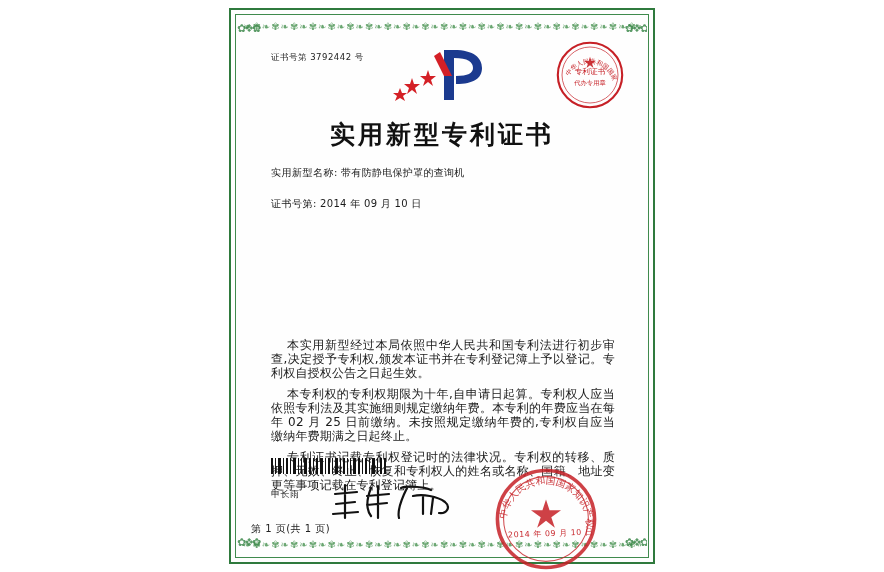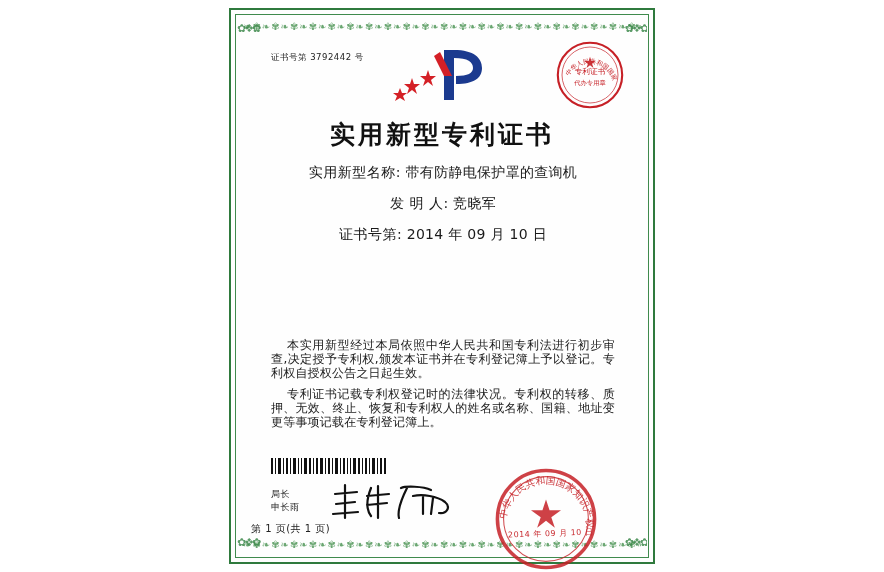--- a/index.html
+++ b/index.html
@@ -146,26 +146,25 @@
     font-family: "DejaVu Sans", sans-serif;
   }
 
   #fields {
     position: absolute;
     left: 20px;
     right: 18px;
     top: 136px;
   }
   .field-row {
-    font-size: 14px;
+    font-size: 10px;
     color: #1a1a1a;
     margin-bottom: 18px;
     line-height: 13px;
     white-space: nowrap;
-    text-align: center;
   }
   .field-label {
     display: inline-block;
     letter-spacing: .5px;
   }
   .field-value {
     display: inline-block;
     letter-spacing: .3px;
   }
 
@@ -296,31 +295,28 @@
     </svg>
 
     <div id="doc-title">实用新型专利证书</div>
 
     <div id="fields">
       <div class="field-row">
         <span class="field-label">实用新型名称:</span>
         <span class="field-value">带有防静电保护罩的查询机</span>
       </div>
       <div class="field-row">
-        <span class="field-label">发 明 人:</span>
-        <span class="field-value">竞晓军</span>
-      </div>
-      <div class="field-row">
         <span class="field-label">证书号第:</span>
         <span class="field-value">2014 年 09 月 10 日</span>
       </div>
     </div>
 
     <div id="paragraphs">
       <p>本实用新型经过本局依照中华人民共和国专利法进行初步审查,决定授予专利权,颁发本证书并在专利登记簿上予以登记。专利权自授权公告之日起生效。</p>
+      <p>本专利权的专利权期限为十年,自申请日起算。专利权人应当依照专利法及其实施细则规定缴纳年费。本专利的年费应当在每年 02 月 25 日前缴纳。未按照规定缴纳年费的,专利权自应当缴纳年费期满之日起终止。</p>
       <p>专利证书记载专利权登记时的法律状况。专利权的转移、质押、无效、终止、恢复和专利权人的姓名或名称、国籍、地址变更等事项记载在专利登记簿上。</p>
     </div>
 
     <div id="barcode">
       <div class="bar" style="left:0px;width:2px"></div>
       <div class="bar" style="left:4px;width:1px"></div>
       <div class="bar" style="left:7px;width:3px"></div>
       <div class="bar" style="left:12px;width:1px"></div>
       <div class="bar" style="left:15px;width:2px"></div>
       <div class="bar" style="left:19px;width:1px"></div>
@@ -345,21 +341,20 @@
       <div class="bar" style="left:91px;width:1px"></div>
       <div class="bar" style="left:94px;width:2px"></div>
       <div class="bar" style="left:98px;width:1px"></div>
       <div class="bar" style="left:101px;width:3px"></div>
       <div class="bar" style="left:106px;width:1px"></div>
       <div class="bar" style="left:109px;width:2px"></div>
       <div class="bar" style="left:113px;width:2px"></div>
     </div>
 
     <div id="signature-block">
-      <div class="sig-label">局长</div>
       <div class="sig-label">申长雨</div>
       <svg id="signature-mark" viewBox="0 0 130 44">
         <g fill="none" stroke="#111" stroke-width="2.2" stroke-linecap="round">
           <path d="M8 14 L30 12 M18 5 L18 38 M9 24 L28 22 M6 34 L31 32"></path>
           <path d="M44 8 C40 18 38 28 44 36 M40 16 L62 14 M40 25 L60 23 M51 6 L51 38"></path>
           <path d="M74 8 C78 6 96 6 104 10 M80 8 C74 20 70 30 72 38 M86 16 C96 14 110 16 118 22 C124 27 120 34 112 33 M96 16 L96 34 M106 18 L104 34"></path>
         </g>
       </svg>
     </div>
 

